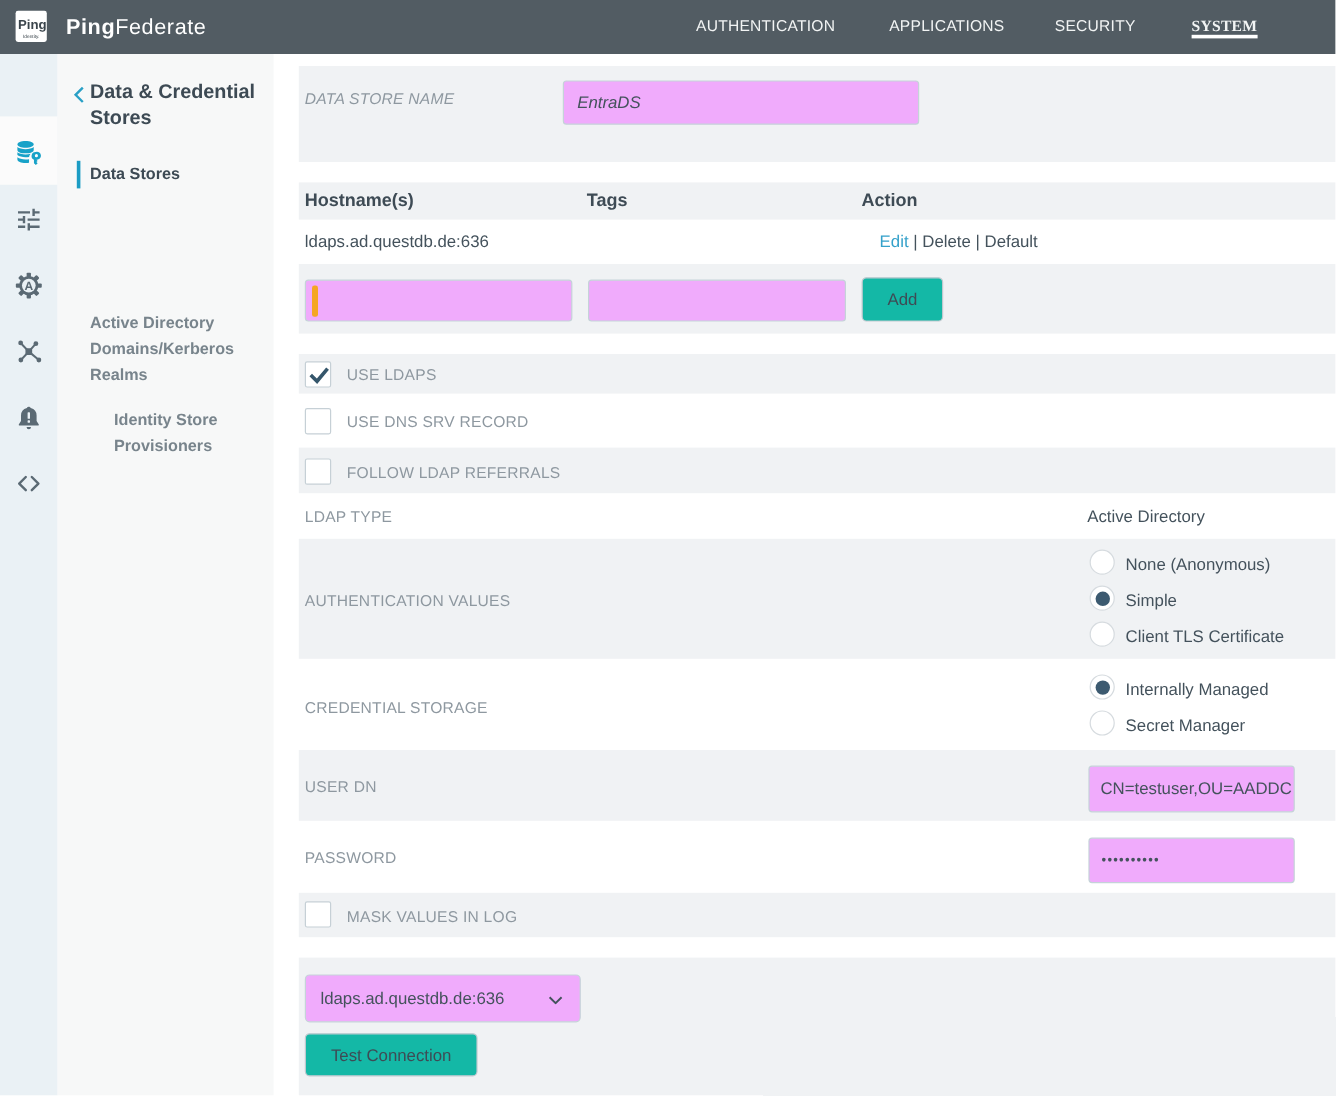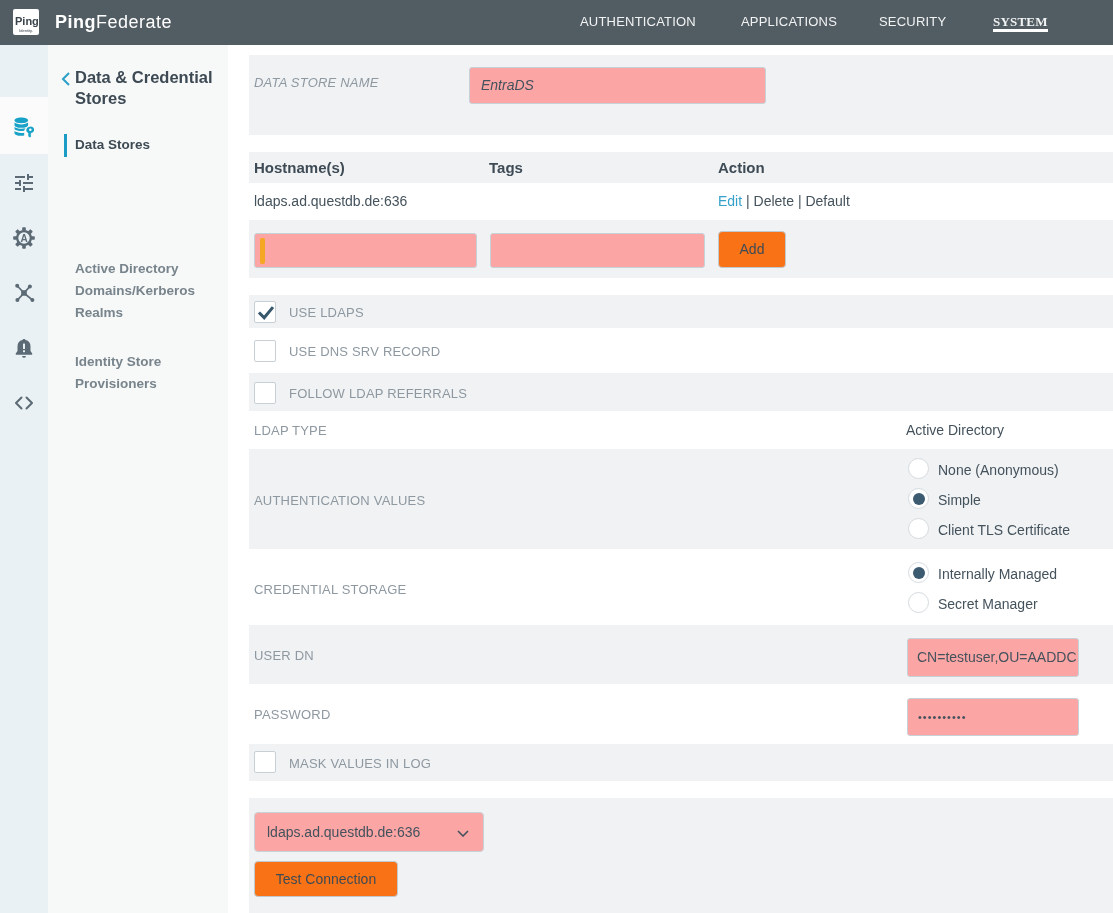--- a/index.html
+++ b/index.html
@@ -29,25 +29,25 @@
 #chev { position:absolute; top:27px; left:13px; width:10px; height:14px; }
 .pitem { position:absolute; left:27px; width:142px; font-size:13.5px; font-weight:bold; color:#78848c; line-height:22px; }
 .pitem.on { color:#3d4a54; }
 #bluebar { position:absolute; top:89px; left:16px; width:3px; height:23px; background:#1b9cc4; }
 
 
 .row { position:absolute; left:249px; width:864px; }
 .gray { background:#f0f2f4; }
 .lab { position:absolute; left:5px; font-size:13px; color:#8e98a0; letter-spacing:0.2px; }
 .dark { color:#44525c; }
-.inp { position:absolute; background:#fca5a5; border:1px solid #c5d3d9; border-radius:3px; font-size:14px; color:#44525c; }
+.inp { position:absolute; background:#f0abfc; border:1px solid #c5d3d9; border-radius:3px; font-size:14px; color:#44525c; }
 
 
 .th { position:absolute; font-size:15px; font-weight:bold; color:#3e4b55; }
-.btn { position:absolute; background:#f97316; border:1px solid #bfc9cf; border-radius:4px; font-size:14px; color:#3e4b55; text-align:center; }
+.btn { position:absolute; background:#14b8a6; border:1px solid #bfc9cf; border-radius:4px; font-size:14px; color:#3e4b55; text-align:center; }
 
 
 .cb { position:absolute; width:22px; height:22px; background:#fff; border:1px solid #c6d0d6; border-radius:2px; }
 
 
 .radio { position:absolute; width:21px; height:21px; border-radius:50%; background:#fff; border:1px solid #d6dbdf; }
 .radio.sel::after { content:""; position:absolute; top:3.5px; left:3.5px; width:12px; height:12px; border-radius:50%; background:#3c5a70; }
 .rlab { position:absolute; font-size:14px; color:#44525c; }
 </style>
 </head>
@@ -119,37 +119,37 @@
 </div>
 
 <div id="panel">
   <svg id="chev" viewBox="0 0 10 14" fill="none" stroke="#2aa0c6" stroke-width="2">
       <path d="M8 1L2 7l6 6"></path>
     </svg>
   <div id="panelHead">Data &amp; Credential Stores</div>
   <div id="bluebar"></div>
   <div class="pitem on" style="top:89px;">Data Stores</div>
   <div class="pitem" style="top:213px;">Active Directory Domains/Kerberos Realms</div>
-  <div class="pitem" style="top:306px;">Identity Store Provisioners</div>
+  <div class="pitem" style="top:294px;margin-left:20px;">Identity Store Provisioners</div>
 </div>
 
 <div class="row gray" style="top:55px; height:80px;font-style:italic;">
   <div class="lab" style="top:20px;">DATA STORE NAME</div>
   <div class="inp" style="left:220px; top:12px; width:297px; height:37px; line-height:35px; padding-left:11px;">EntraDS</div>
 </div>
 
 <div class="row gray" style="top:152px; height:31px;">
   <div class="th" style="left:5px; top:7px;">Hostname(s)</div>
   <div class="th" style="left:240px; top:7px;">Tags</div>
   <div class="th" style="left:469px; top:7px;">Action</div>
 </div>
 
 <div class="row" style="top:183px; height:37px;">
   <div class="abs dark" style="left:5px; top:10px; font-size:14px;">ldaps.ad.questdb.de:636</div>
-  <div class="abs dark" style="left:469px; top:10px; font-size:14px;"><span style="color:#35a1ca;">Edit</span> | Delete | Default</div>
+  <div class="abs dark" style="left:484px; top:10px; font-size:14px;"><span style="color:#35a1ca;">Edit</span> | Delete | Default</div>
 </div>
 
 <div class="row gray" style="top:220px; height:58px;">
   <div class="inp" style="left:5px; top:13px; width:223px; height:35px;">
       <div class="abs" style="left:5px; top:4px; width:5px; height:26px; background:#f5a623; border-radius:2px;"></div>
     </div>
   <div class="inp" style="left:241px; top:13px; width:215px; height:35px;"></div>
   <div class="btn" style="left:469px; top:11px; width:68px; height:37px; line-height:35px;">Add</div>
 </div>
 

